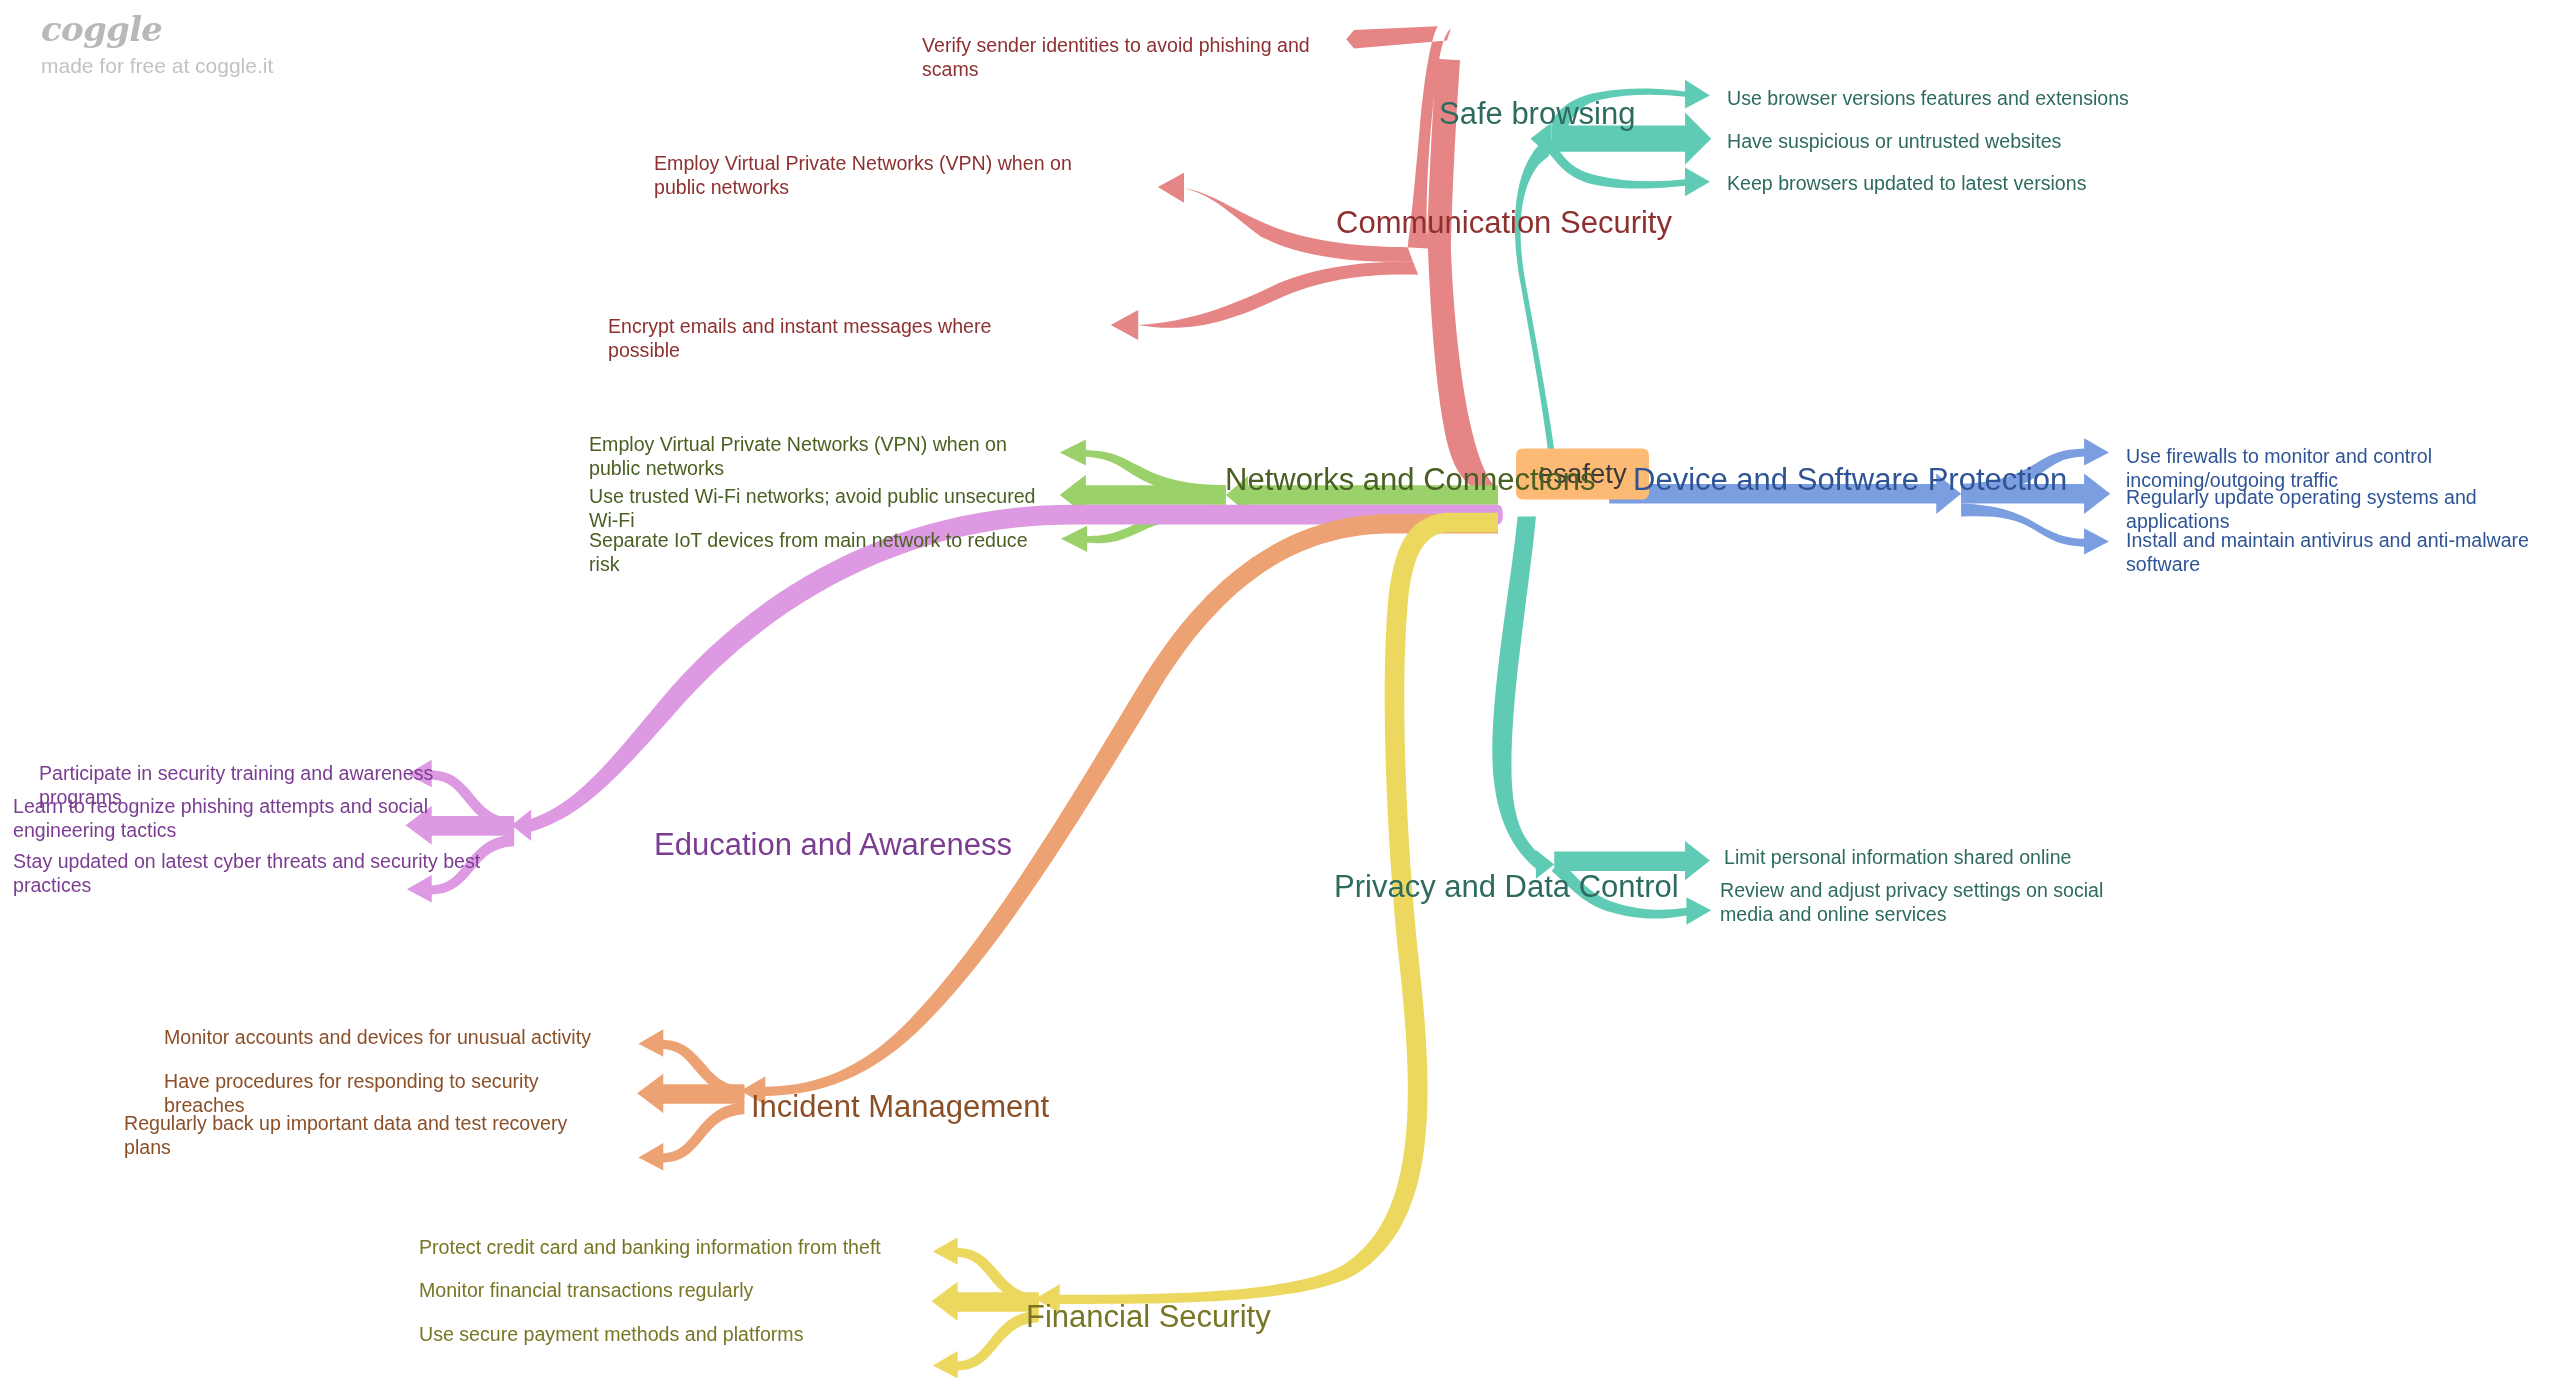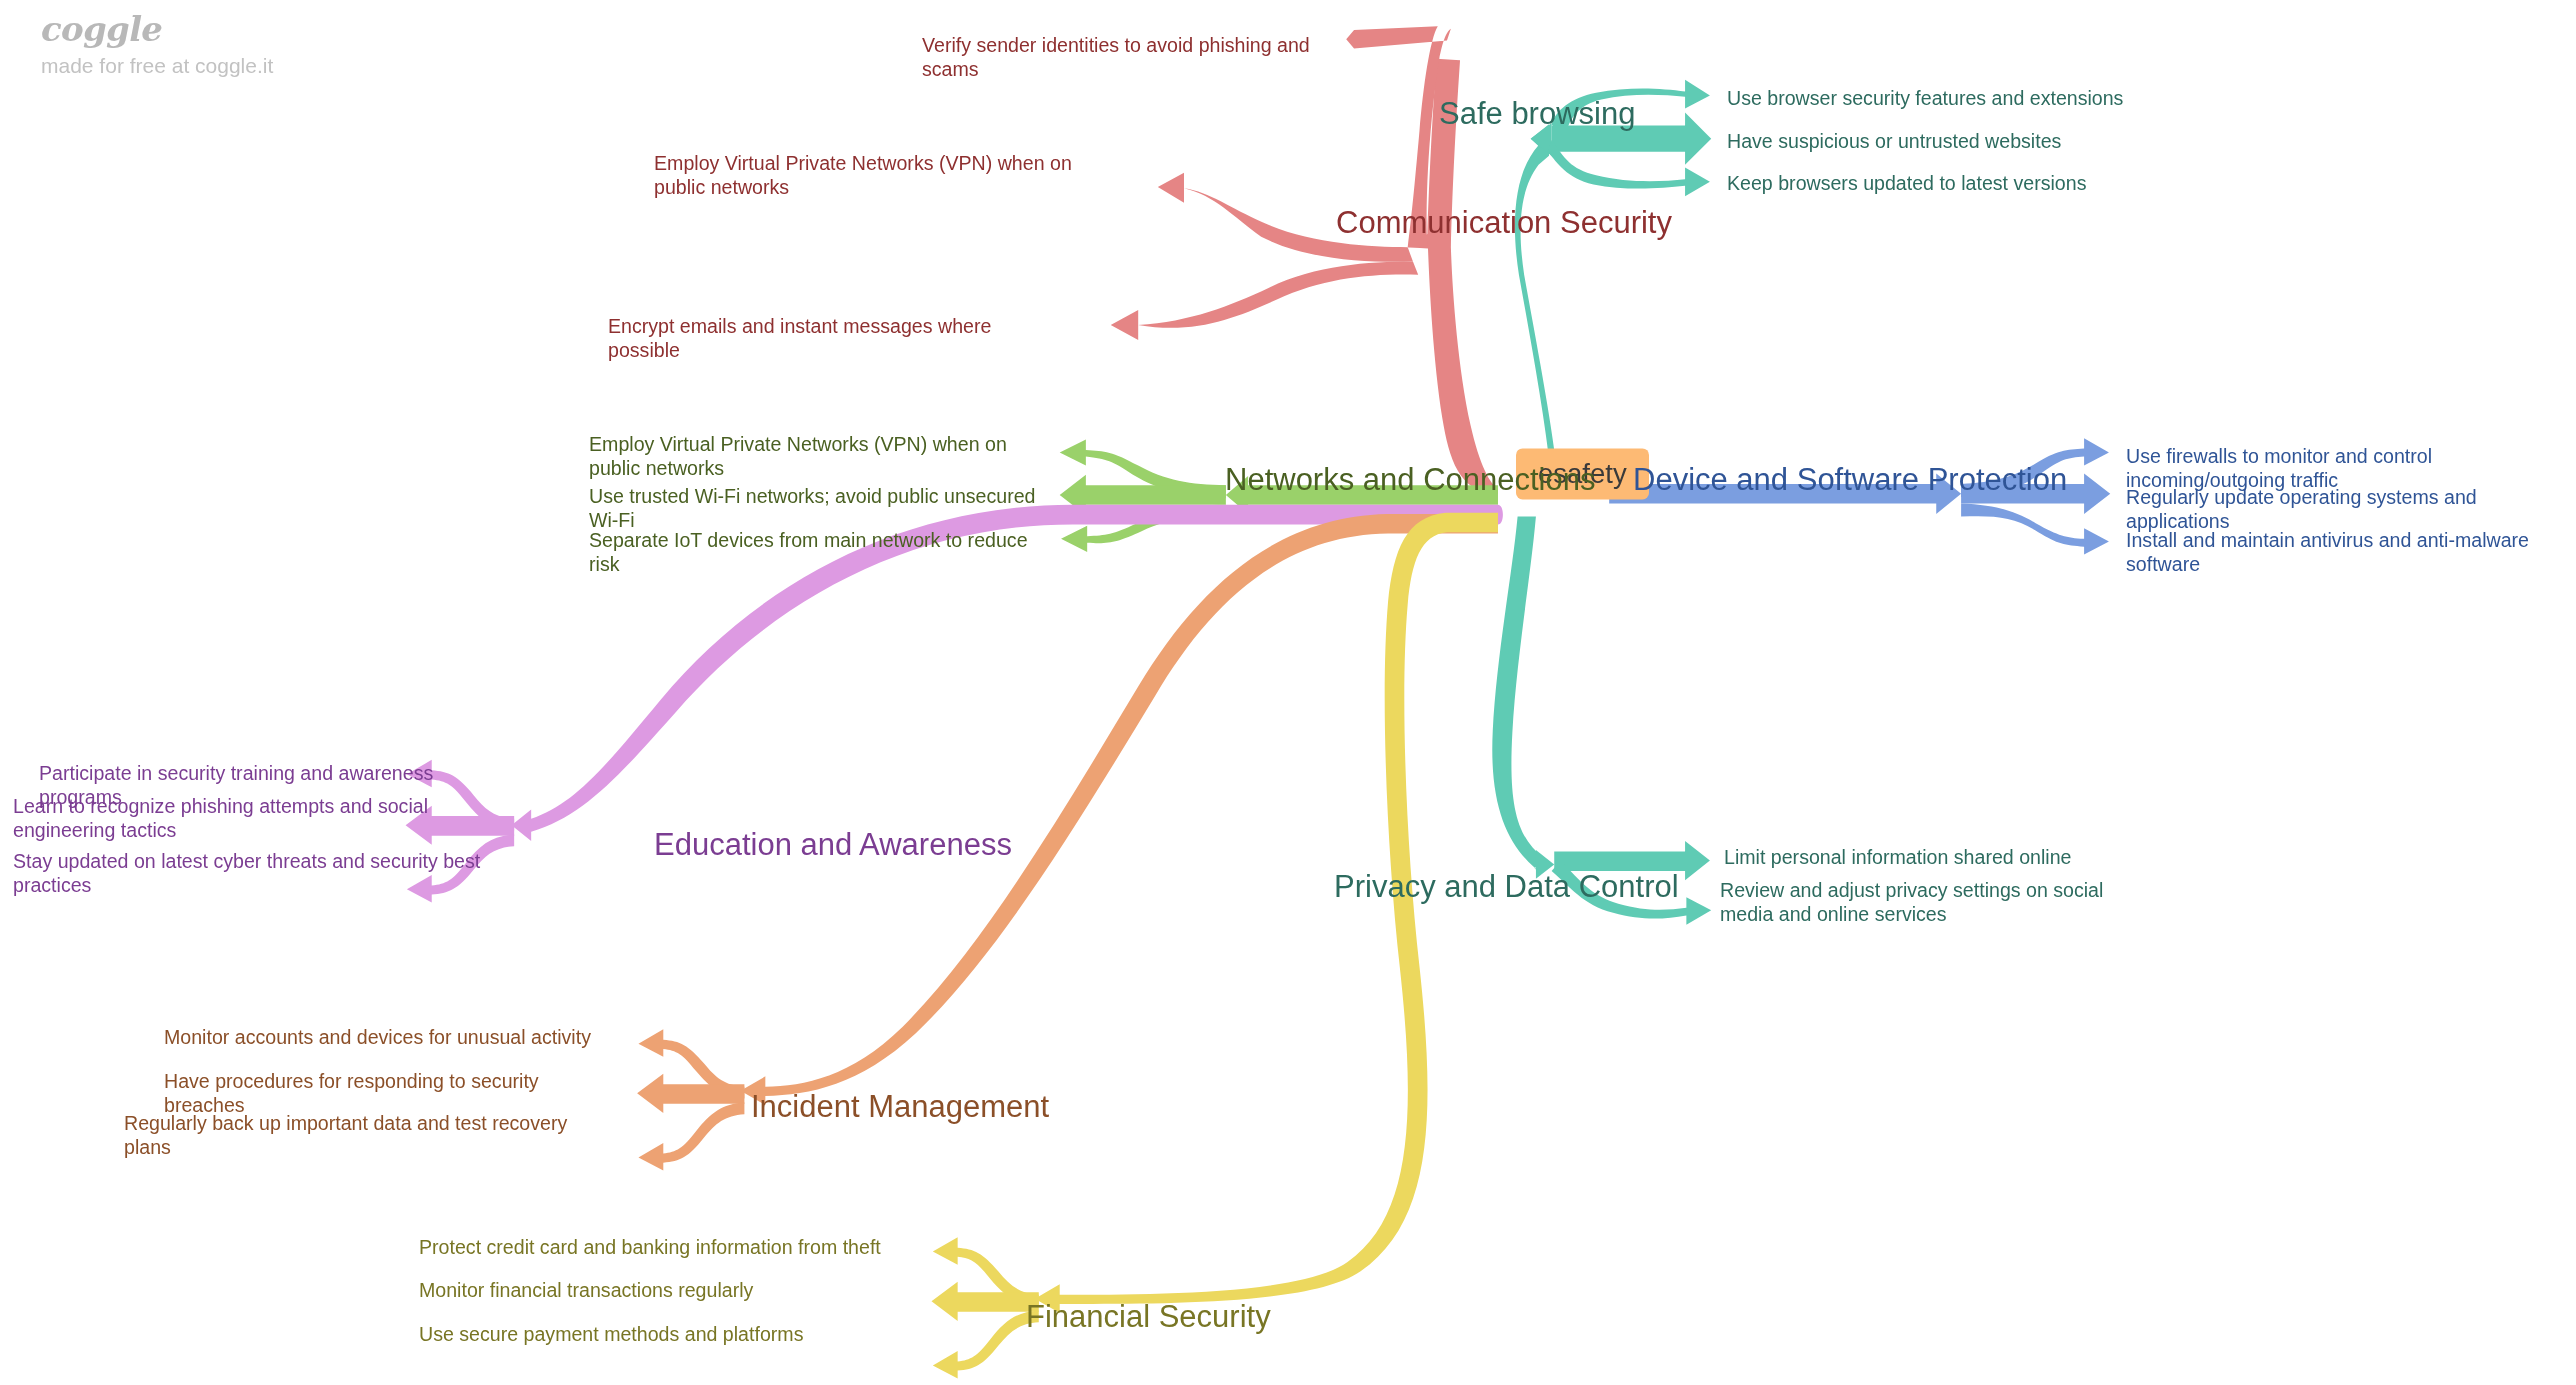--- a/index.html
+++ b/index.html
@@ -203,21 +203,21 @@
   </div>
 
   <div class="root" style="left:1516px;top:474px;transform:translateY(-50%);">esafety</div>
 
   <div class="node right branch-label" style="left:1336px;top:204px;color:#8e3030;">Communication Security</div>
   <div class="node right leaf-label" style="left:922px;top:34px;color:#8e3030;width:438px;text-align:left;">Verify sender identities to avoid phishing and scams</div>
   <div class="node left leaf-label" style="left:654px;top:152px;width:471px;color:#8e3030;">Employ Virtual Private Networks (VPN) when on public networks</div>
   <div class="node left leaf-label" style="left:608px;top:315px;width:458px;color:#8e3030;">Encrypt emails and instant messages where possible</div>
 
   <div class="node right branch-label" style="left:1439px;top:95px;color:#2d6b5f;">Safe browsing</div>
-  <div class="node right leaf-label" style="left:1727px;top:87px;color:#2d6b5f;">Use browser security features and extensions</div>
+  <div class="node right leaf-label" style="left:1727px;top:87px;color:#2d6b5f;">Use browser versions features and extensions</div>
   <div class="node right leaf-label" style="left:1727px;top:130px;color:#2d6b5f;">Have suspicious or untrusted websites</div>
   <div class="node right leaf-label" style="left:1727px;top:172px;color:#2d6b5f;">Keep browsers updated to latest versions</div>
 
   <div class="node right branch-label" style="left:1225px;top:461px;color:#4a6022;">Networks and Connections</div>
   <div class="node left leaf-label" style="left:589px;top:433px;width:471px;color:#4a6022;">Employ Virtual Private Networks (VPN) when on public networks</div>
   <div class="node left leaf-label" style="left:589px;top:485px;width:471px;color:#4a6022;">Use trusted Wi-Fi networks; avoid public unsecured Wi-Fi</div>
   <div class="node left leaf-label" style="left:589px;top:529px;width:471px;color:#4a6022;">Separate IoT devices from main network to reduce risk</div>
 
   <div class="node right branch-label" style="left:1633px;top:461px;color:#2f5496;">Device and Software Protection</div>
   <div class="node right leaf-label" style="left:2126px;top:445px;color:#2f5496;">Use firewalls to monitor and control incoming/outgoing traffic</div>

